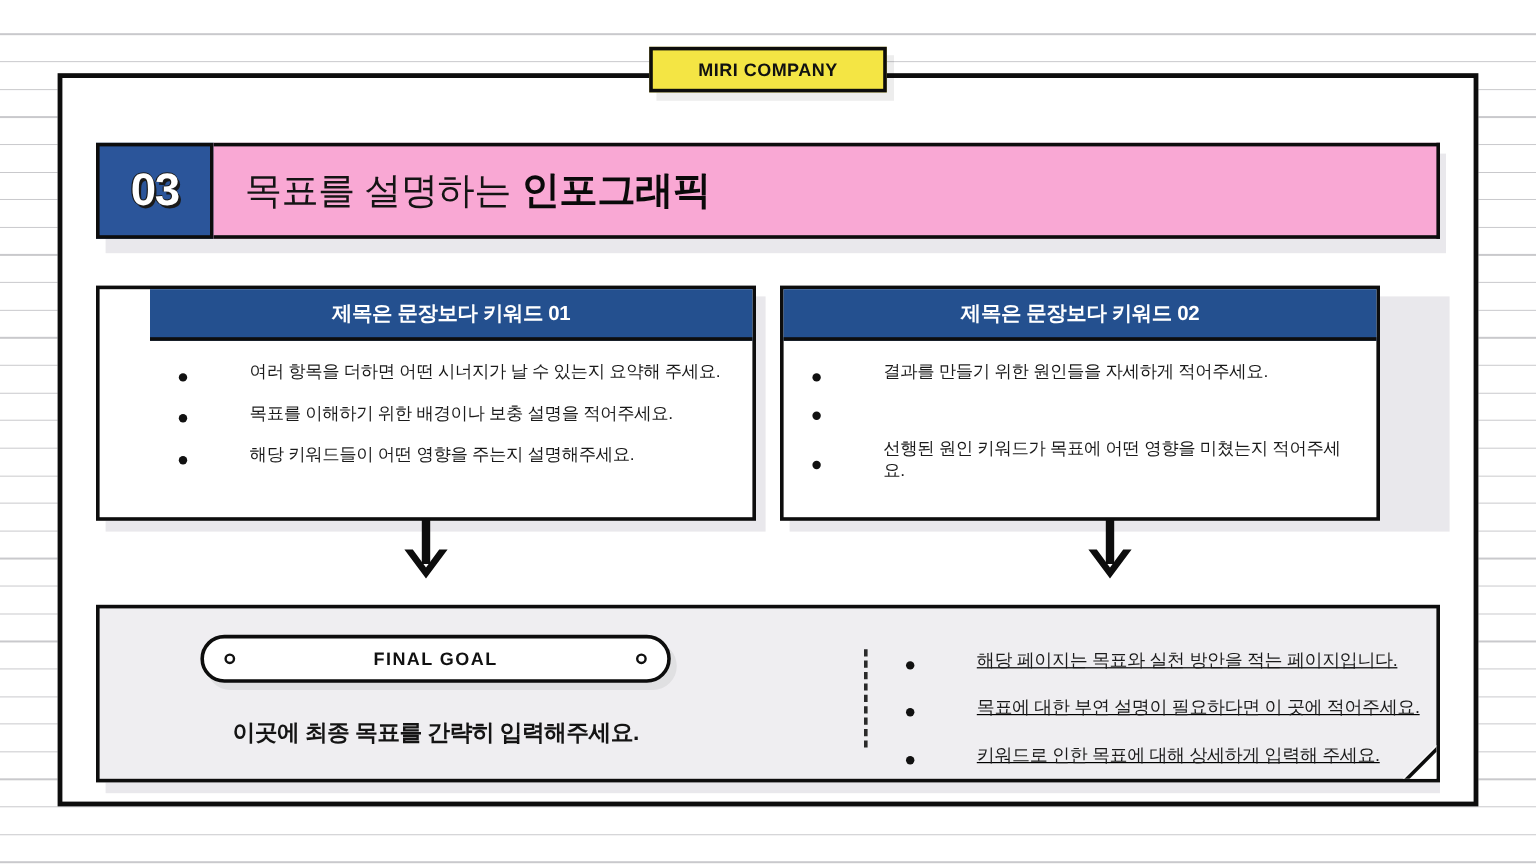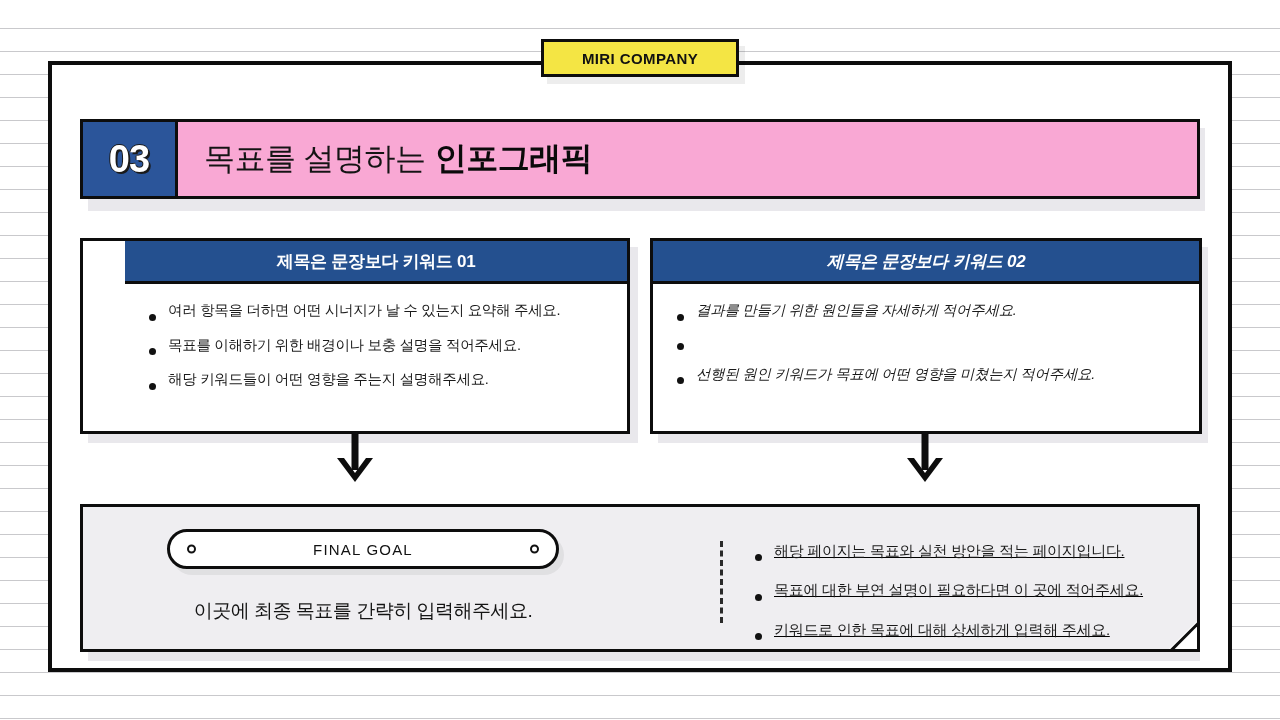--- a/index.html
+++ b/index.html
@@ -116,37 +116,38 @@
   }
   .card-head span{
     color:#ffffff; font-size:17px; font-weight:bold;
     letter-spacing:-0.3px;
   }
   .card-body{
     flex:1 1 auto;
     padding:17px 20px 10px 24px;
   }
   .bullet-row{
-    display:flex; align-items:flex-end;
+    display:flex; align-items:center;
     margin-bottom:15px;
+    gap:40px;
   }
   .bullet-row:last-child{ margin-bottom:0; }
   .bullet-dot{
     width:7px; height:7px; border-radius:50%;
     background:#111; flex:0 0 auto;
     margin-top:7px; margin-right:12px;
   }
   .bullet-text{
     font-size:14.5px; color:#1a1a1a; line-height:1.35;
     letter-spacing:-0.3px;
   }
 
   #card-1{ left:80px;  top:238px; width:550px; height:196px;padding-left:42px; }
   #card-1-shadow{ left:88px; top:247px; width:550px; height:196px; }
-  #card-2{ left:650px; top:238px; width:552px; height:196px;font-style:italic; }
+  #card-2{ left:650px; top:238px; width:500px; height:196px; }
   #card-2-shadow{ left:658px; top:247px; width:550px; height:196px; }
 
   
   .arrow{ position:absolute; z-index:4; }
   #arrow-left{  left:333px; top:432px; }
   #arrow-right{ left:903px; top:432px; }
 
   
   #final-shadow{
     position:absolute; left:88px; top:513px;
@@ -183,33 +184,33 @@
   #goal-pill{
     position:relative;
     width:392px; height:40px;
     background:#ffffff;
     border:3px solid #0d0d0d;
     border-radius:22px;
     display:flex; align-items:center; justify-content:center;
     box-shadow:5px 6px 0 rgba(0,0,0,0.06);
   }
   #goal-pill .pill-label{
-    font-size:15px; font-weight:normal; color:#111;
+    font-size:15px; font-weight:bold; color:#111;
     letter-spacing:1.2px;
   }
   .pill-hole{
     position:absolute; top:50%; transform:translateY(-50%);
     width:9px; height:9px; border-radius:50%;
     background:#ffffff; border:2.5px solid #111;
   }
   .pill-hole.left{ left:17px; }
   .pill-hole.right{ right:17px; }
   #goal-caption{
     margin-top:29px;
-    font-size:19px; font-weight:normal; color:#141414;
+    font-size:19px; font-weight:bold; color:#141414;
     letter-spacing:-0.5px; white-space:nowrap;
   }
 
   
   #final-divider{
     position:absolute; left:637px; top:34px;
     width:0; height:82px;
     border-left:3px dashed #2a2a2a;
   }
 

